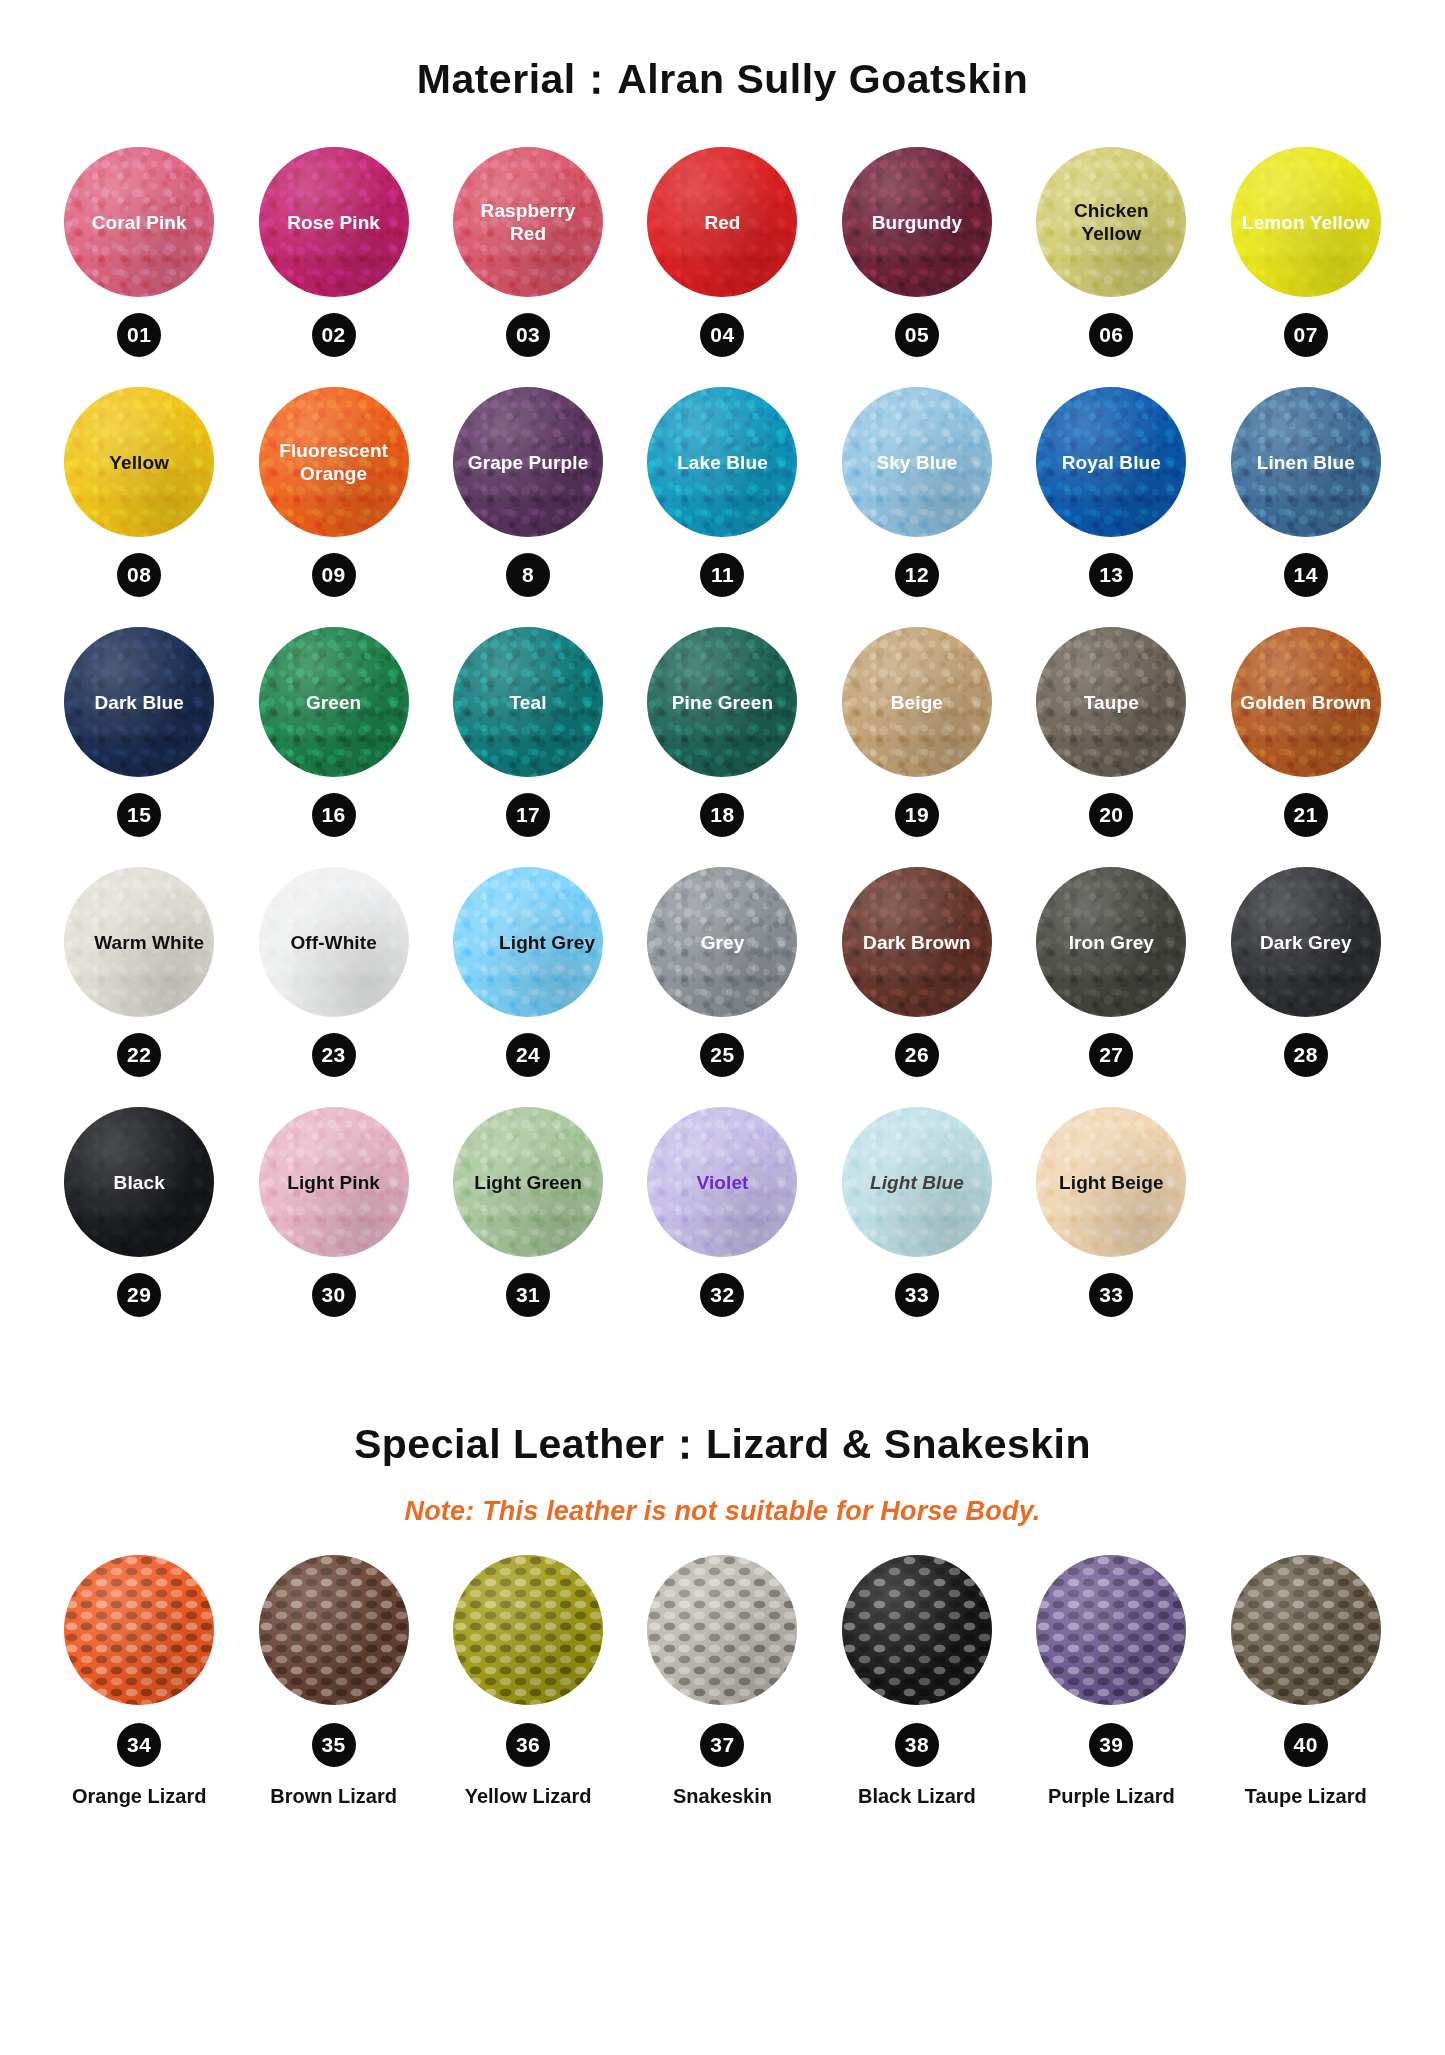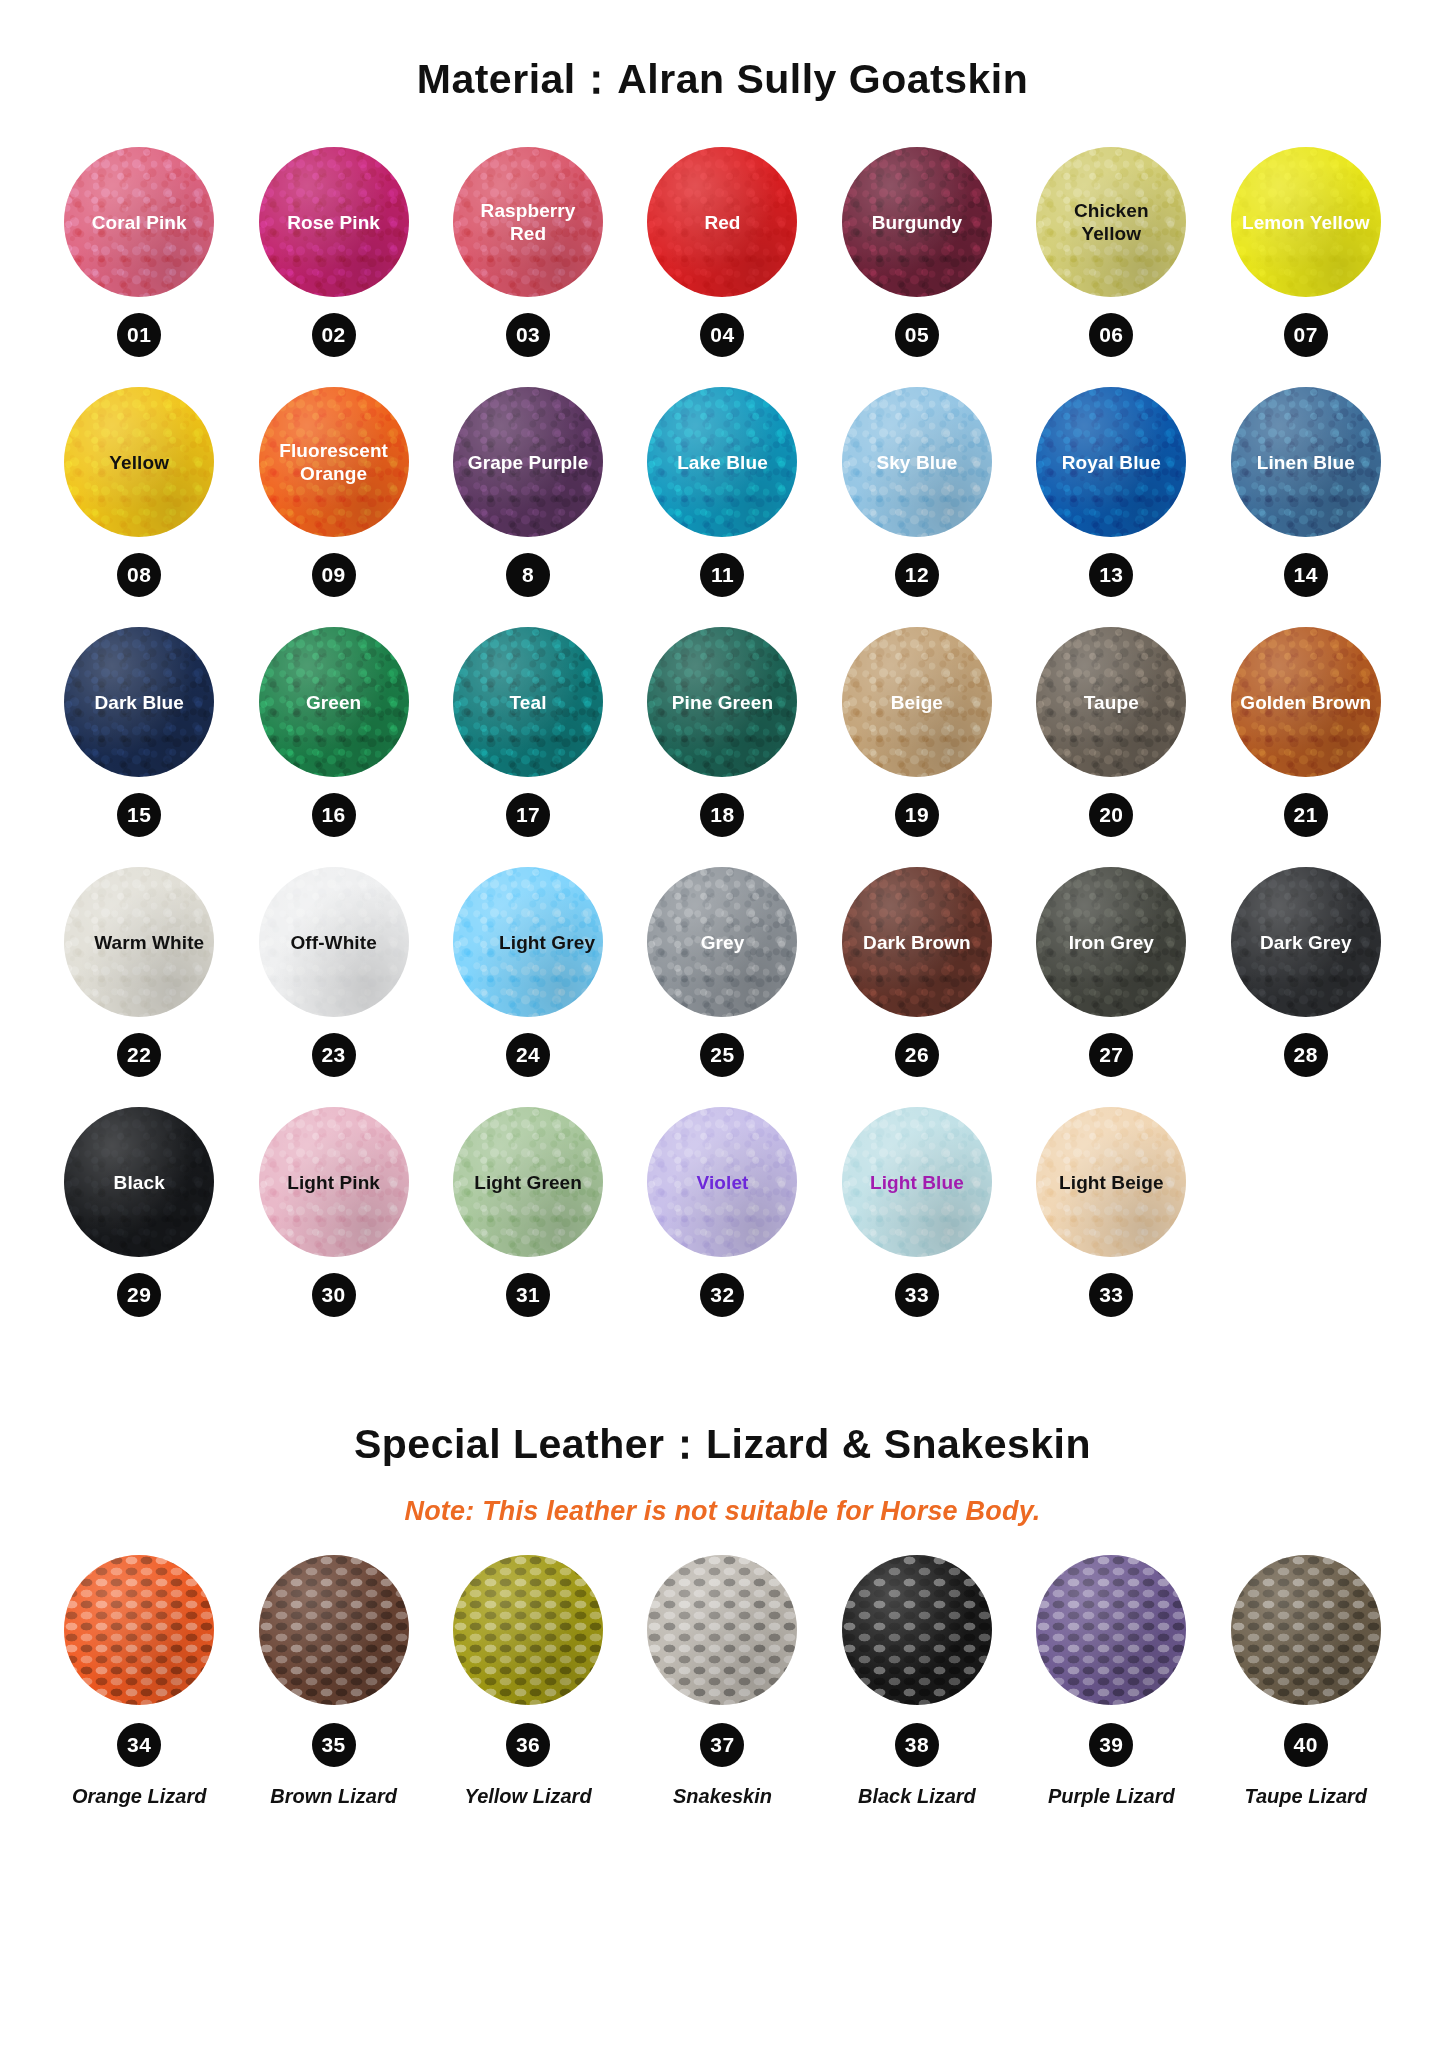--- a/index.html
+++ b/index.html
@@ -133,21 +133,20 @@
   #goatskin-grid .badge { margin-top: 16px; }
   #special-grid  .badge { margin-top: 18px; }
 
   .special-name {
     margin-top: 17px;
     text-align: center;
     font-size: 20px;
     font-weight: bold;
     line-height: 1.25;
     color: #111111;
-    font-style: italic;
   }
 
   .spacer-special { height: 104px; }
 </style>
 </head>
 <body>
 
 <div class="page">
 
   <h1 class="section-title" id="material-title">Material：Alran Sully Goatskin</h1>
@@ -406,21 +405,21 @@
           <div class="grain"></div>
           <div class="sheen"></div>
           <span class="label" style="color: #6d28d9;">Violet</span>
         </div>
         <div class="badge">32</div>
       </div>
       <div class="cell">
         <div class="swatch" style="background: rgb(191, 224, 230);">
           <div class="grain"></div>
           <div class="sheen"></div>
-          <span class="label" style="color: #a21caf;">Light Blue</span>
+          <span class="label" style="color: #404040; font-style: italic;">Light Blue</span>
         </div>
         <div class="badge">33</div>
       </div>
       <div class="cell">
         <div class="swatch" style="background: rgb(240, 213, 178);">
           <div class="grain"></div>
           <div class="sheen"></div>
           <span class="label" style="color: rgb(17, 17, 17);">Light Beige</span>
         </div>
         <div class="badge">33</div>

